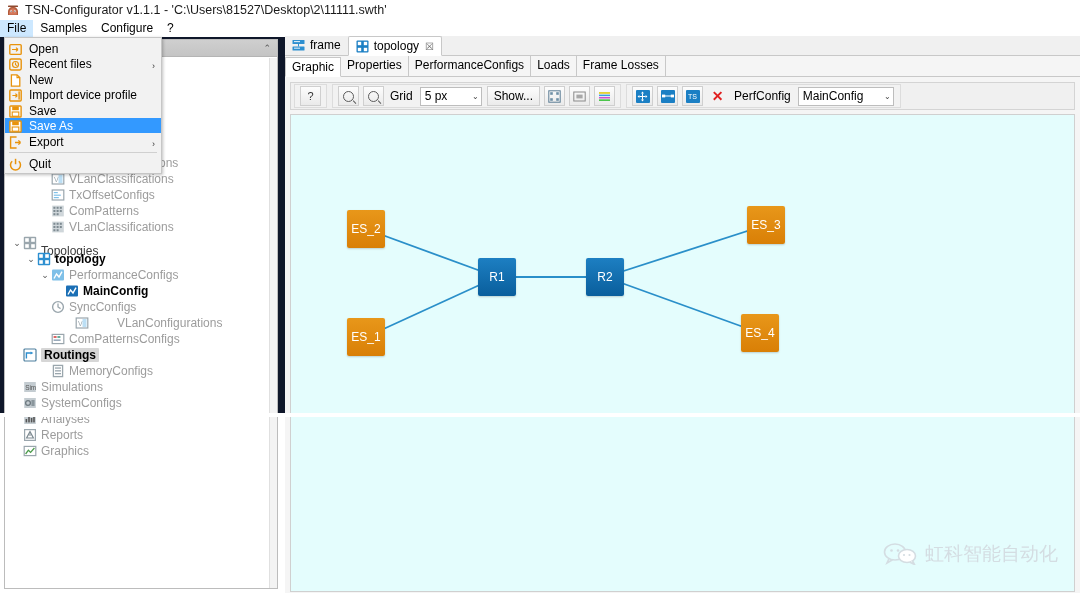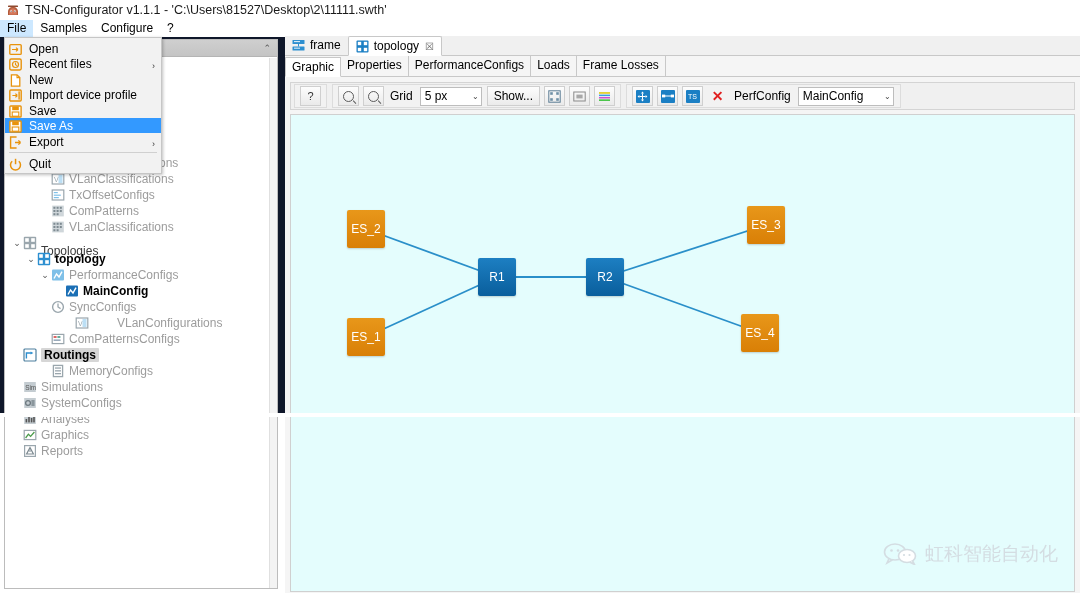--- a/index.html
+++ b/index.html
@@ -497,33 +497,33 @@
               <rect x="2.6" y="7" width="1.6" height="3.4" fill="#555"></rect>
               <rect x="5.2" y="4.6" width="1.6" height="5.8" fill="#555"></rect>
               <rect x="7.8" y="6" width="1.6" height="4.4" fill="#555"></rect>
               <rect x="10.2" y="3.4" width="1.6" height="7" fill="#555"></rect>
             </svg></span>
           <span class="tree-label">Analyses</span>
         </div>
         <div class="tree-row " style="padding-left: 6px;">
           <span class="twisty"></span>
           <span class="ticon"><svg width="14" height="14" viewBox="0 0 14 14">
-              <rect x="1.2" y="2.4" width="11.6" height="9.2" fill="none" stroke="#9aa6ad" stroke-width="1.2"></rect>
-              <path d="M2.6 10 L5.4 6.2 L7.6 8.4 L11.4 4" fill="none" stroke="#4b9b4b" stroke-width="1.3"></path>
-            </svg></span>
-          <span class="tree-label">Graphics</span>
-        </div>
-        <div class="tree-row " style="padding-left: 6px;">
-          <span class="twisty"></span>
-          <span class="ticon"><svg width="14" height="14" viewBox="0 0 14 14">
               <rect x="1.6" y="1.6" width="10.8" height="10.8" fill="none" stroke="#9aa6ad" stroke-width="1.2"></rect>
               <path d="M7 3.6 L10.4 10 H3.6 Z" fill="none" stroke="#7d8a91" stroke-width="1.2"></path>
               <rect x="6.5" y="5.6" width="1" height="2.4" fill="#7d8a91"></rect>
             </svg></span>
           <span class="tree-label">Reports</span>
+        </div>
+        <div class="tree-row " style="padding-left: 6px;">
+          <span class="twisty"></span>
+          <span class="ticon"><svg width="14" height="14" viewBox="0 0 14 14">
+              <rect x="1.2" y="2.4" width="11.6" height="9.2" fill="none" stroke="#9aa6ad" stroke-width="1.2"></rect>
+              <path d="M2.6 10 L5.4 6.2 L7.6 8.4 L11.4 4" fill="none" stroke="#4b9b4b" stroke-width="1.3"></path>
+            </svg></span>
+          <span class="tree-label">Graphics</span>
         </div>
       </div>
     <div class="panel-scroll"></div>
   </div>
 
   <div class="dropdown" id="file-dropdown">
       <div class="dd-item">
         <span class="dd-icon"><svg width="13" height="13" viewBox="0 0 13 13">
             <rect x="0.8" y="1.6" width="11.4" height="9.8" rx="1" fill="none" stroke="#e8930c" stroke-width="1.4"></rect>
             <path d="M3 6.5 H9 M9 6.5 L7 4.6 M9 6.5 L7 8.4" stroke="#e8930c" stroke-width="1.2" fill="none"></path>

